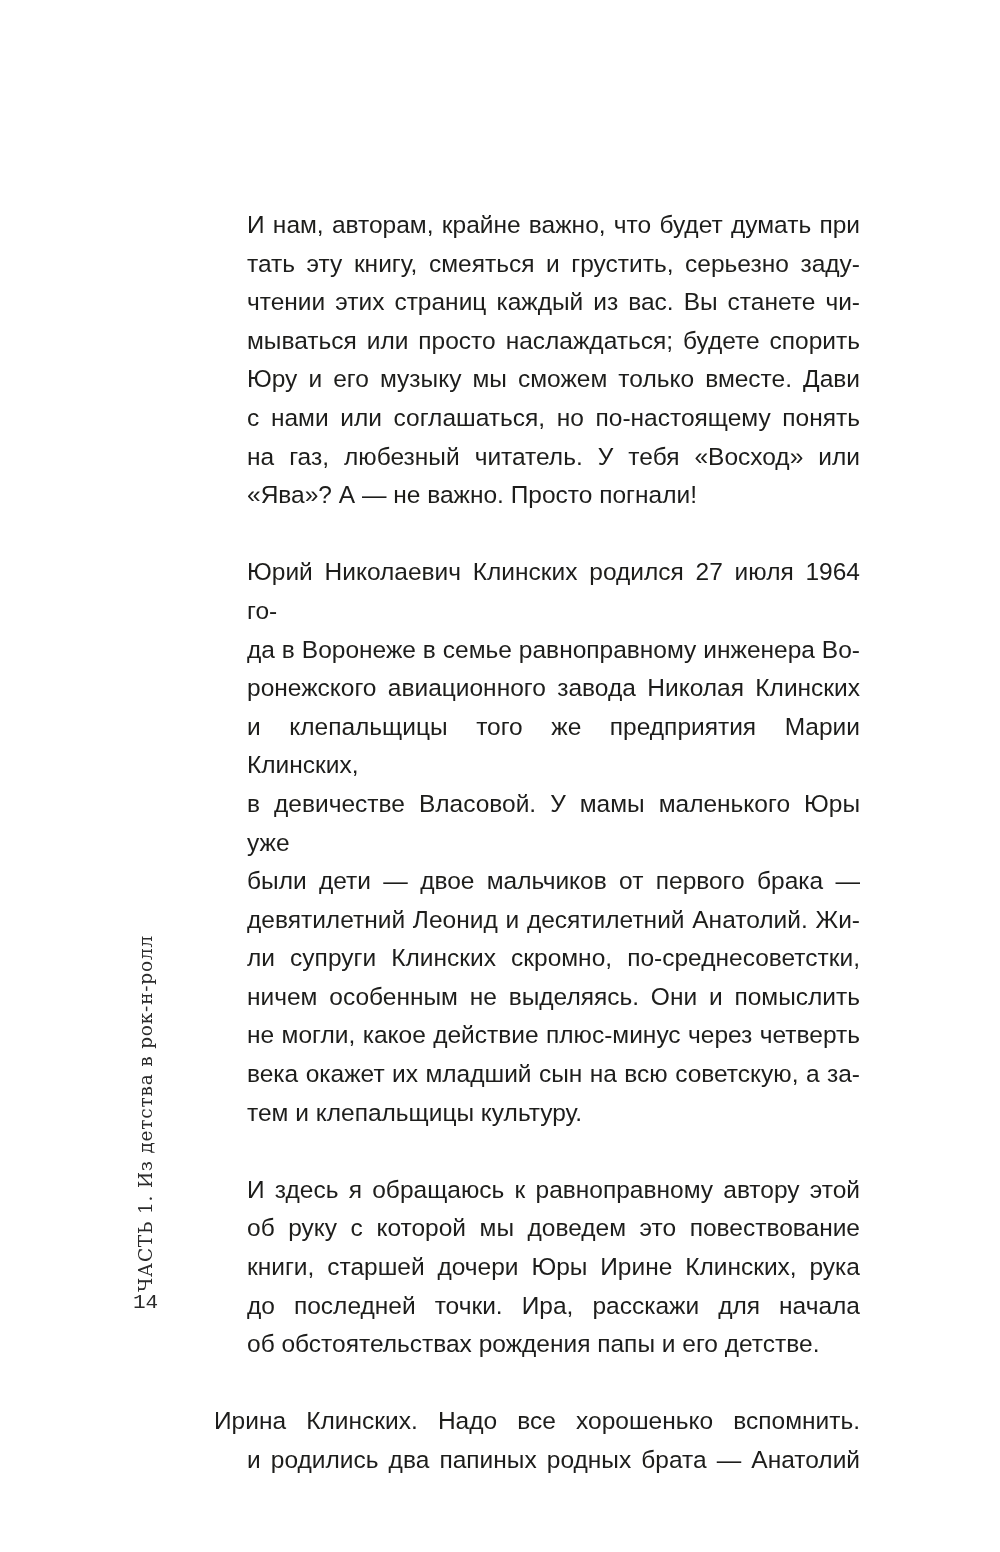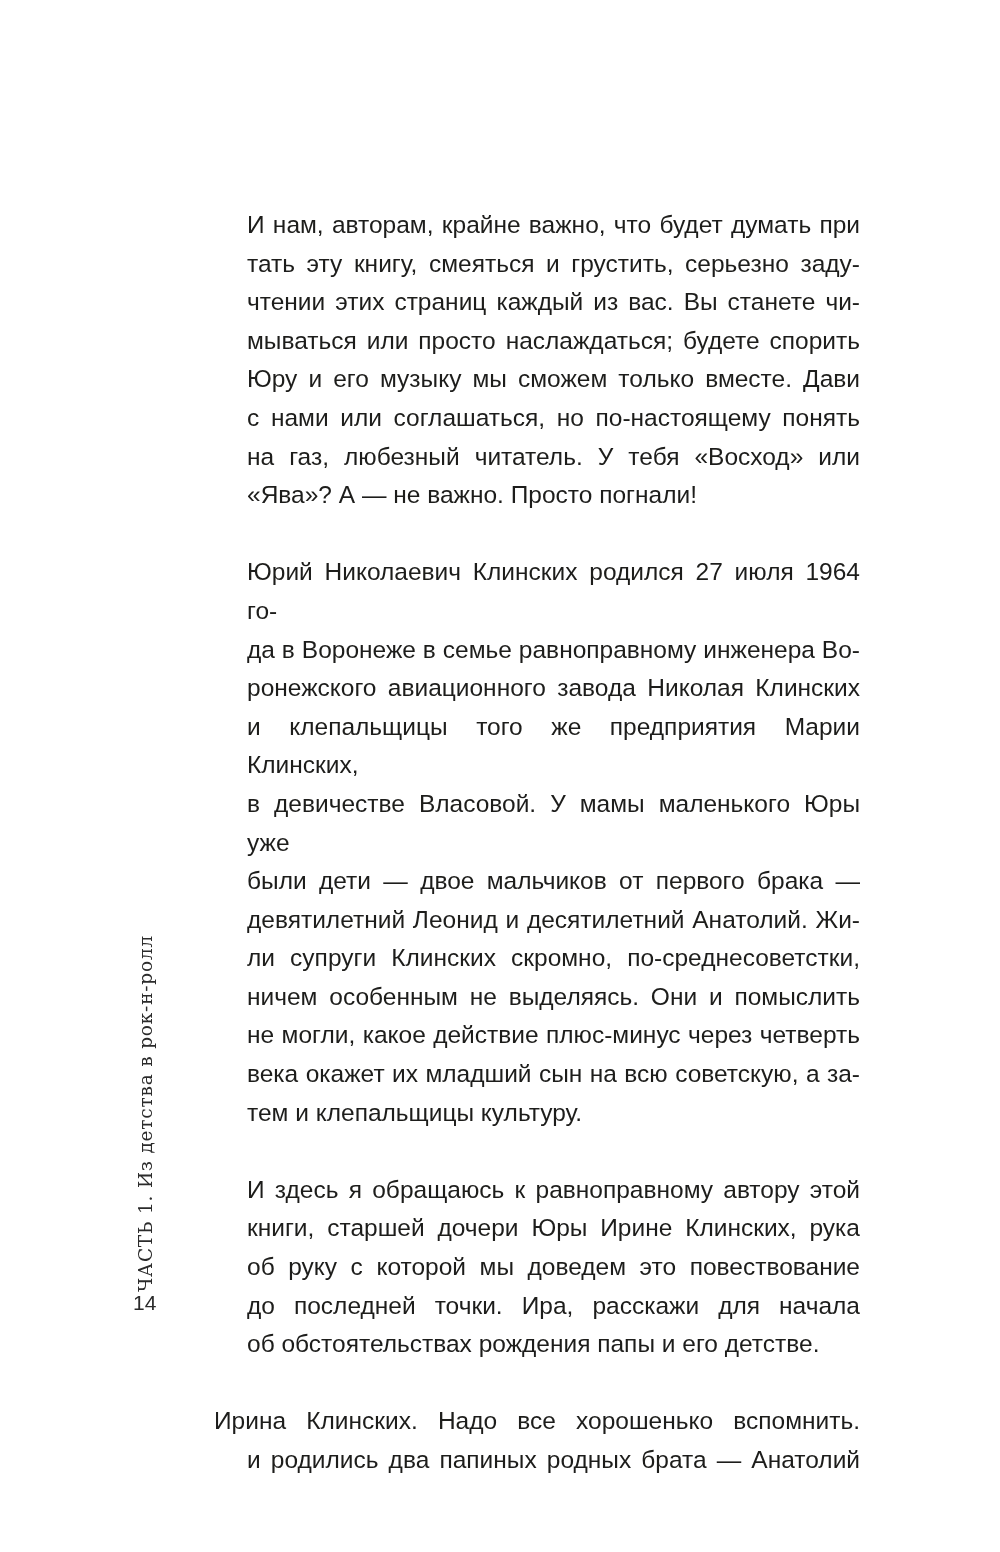--- a/index.html
+++ b/index.html
@@ -57,21 +57,21 @@
     font-family:"DejaVu Serif","Liberation Serif",serif;
     font-size:18.5px;
     letter-spacing:0.8px;
     color:var(--sidebar);
     white-space:nowrap;
   }
   .page-number{
     position:absolute;
     left:133px;
     top:1291px;
-    font-family:Liberation Sans, sans-serif;
+    font-family:Liberation Mono, monospace;
     font-size:21px;
     color:var(--sidebar);
   }
 </style>
 </head>
 <body>
 
 <div class="page">
   <div class="sidebar-caption">ЧАСТЬ 1. Из детства в рок-н-ролл</div>
   <div class="page-number">14</div>
@@ -95,22 +95,22 @@
         <div class="line">были дети — двое мальчиков от первого брака —</div>
         <div class="line">девятилетний Леонид и десятилетний Анатолий. Жи-</div>
         <div class="line">ли супруги Клинских скромно, по-среднесоветстки,</div>
         <div class="line">ничем особенным не выделяясь. Они и помыслить</div>
         <div class="line">не могли, какое действие плюс-минус через четверть</div>
         <div class="line">века окажет их младший сын на всю советскую, а за-</div>
         <div class="line last">тем и клепальщицы культуру.</div>
       </div>
       <div class="paragraph">
         <div class="line">И здесь я обращаюсь к равноправному автору этой</div>
+        <div class="line">об руку с которой мы доведем это повествование</div>
         <div class="line">книги, старшей дочери Юры Ирине Клинских, рука</div>
-        <div class="line">об руку с которой мы доведем это повествование</div>
         <div class="line">до последней точки. Ира, расскажи для начала</div>
         <div class="line last">об обстоятельствах рождения папы и его детстве.</div>
       </div>
       <div class="paragraph">
         <div class="line speaker-line"><b>Ирина Клинских.</b> Надо все хорошенько вспомнить.</div>
         <div class="line">и родились два папиных родных брата — Анатолий</div>
       </div>
     </div>
 </div>
 

